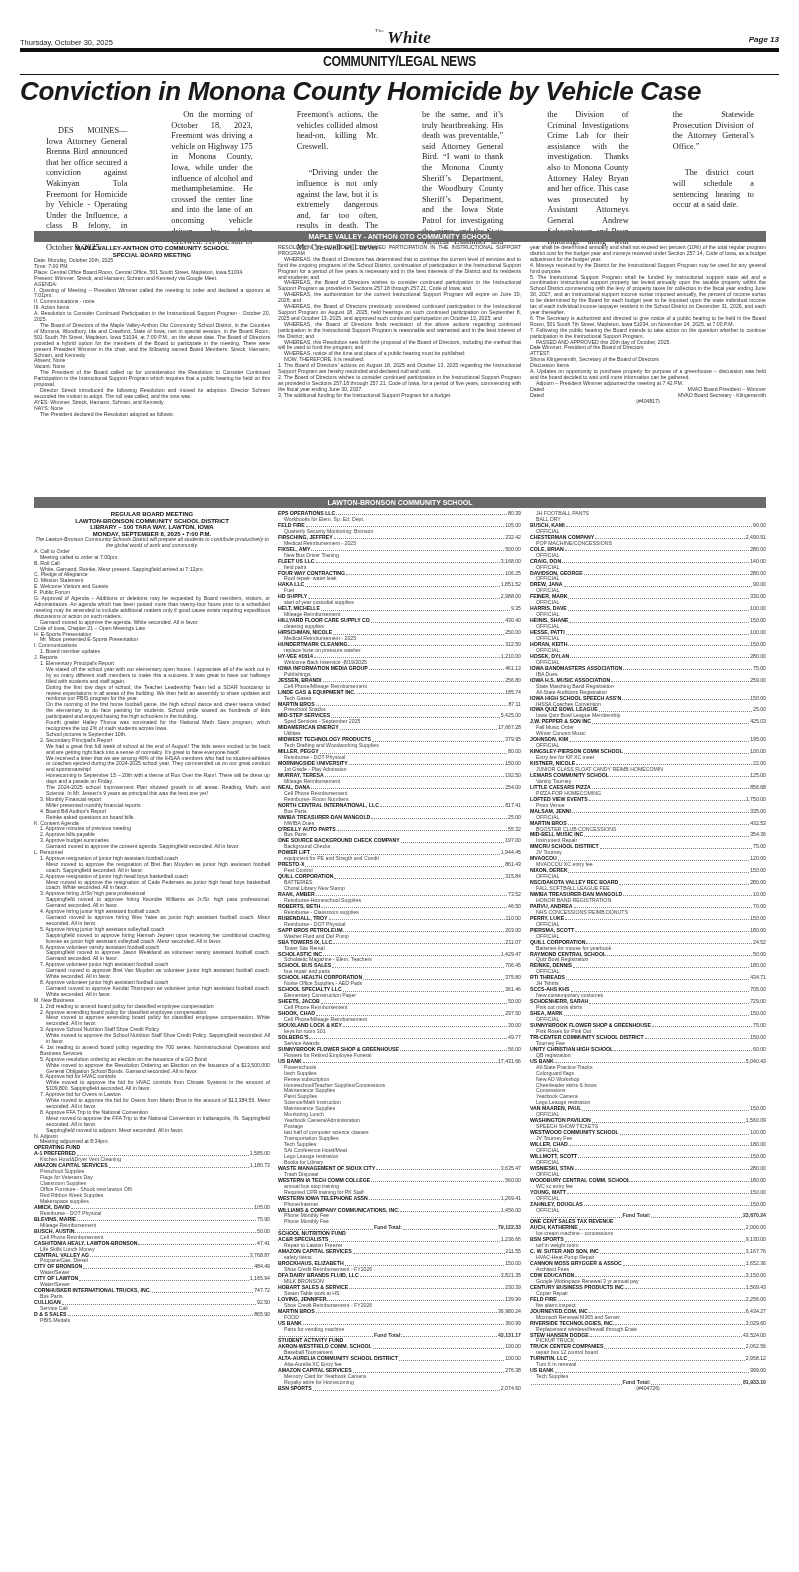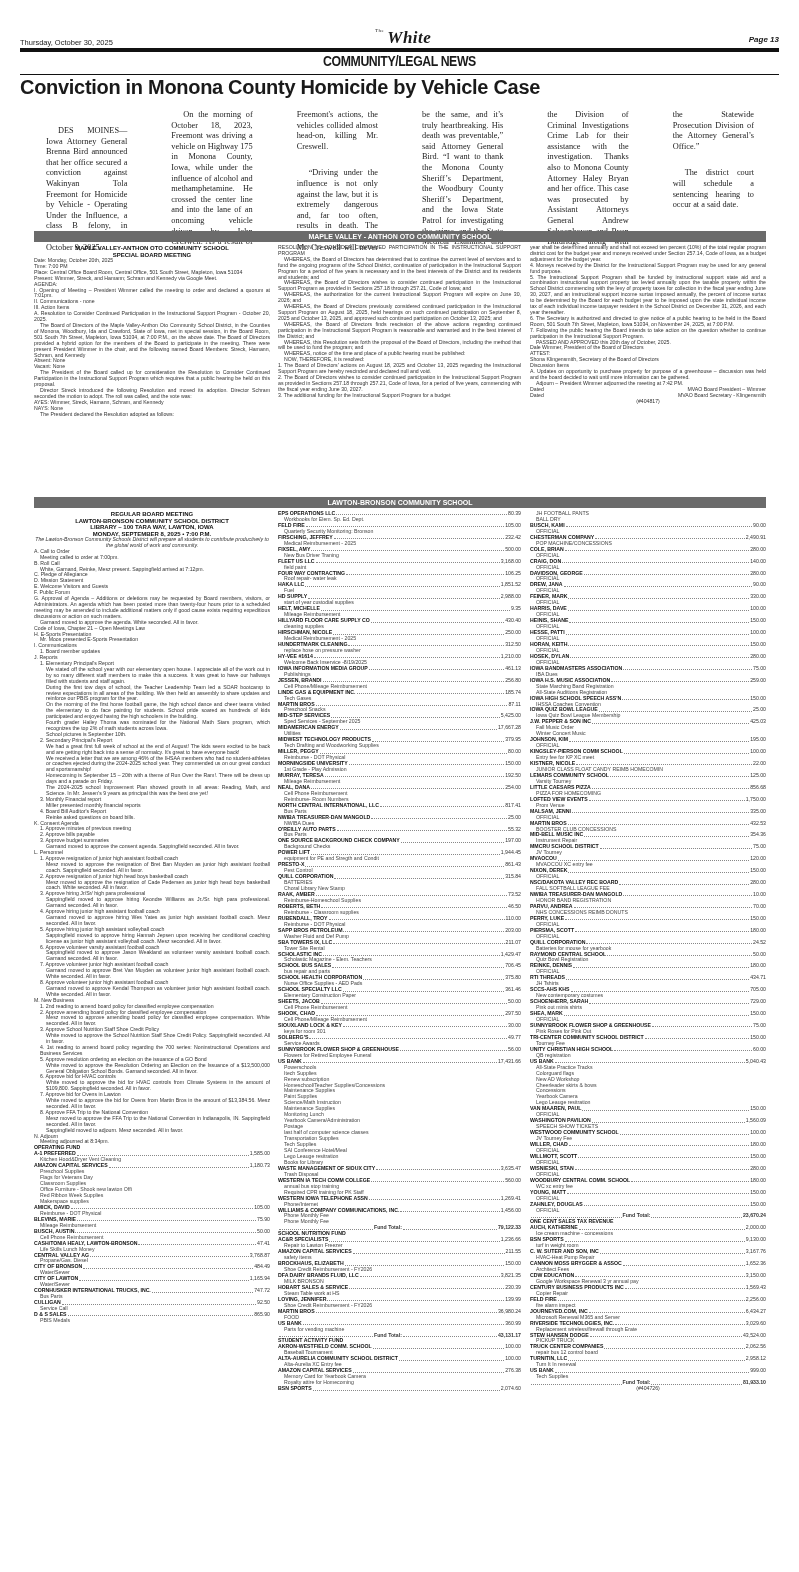--- a/index.html
+++ b/index.html
@@ -5,21 +5,21 @@
   html,body{margin:0;padding:0;background:#fff;}
   body{width:799px;height:1572px;overflow:hidden;position:relative;color:#1a1a1a;font-family:"Liberation Sans",sans-serif;}
   .abs{position:absolute;}
   .hdr-date{left:20px;top:38px;font-size:7.5px;color:#222;text-align:right;}
   .hdr-page{right:20px;top:35px;font-size:8px;font-weight:bold;font-style:italic;}
   .hdr-logo{left:375px;top:28px;font-family:"Liberation Serif",serif;font-style:italic;font-weight:bold;font-size:17px;letter-spacing:0.5px;}
   .hdr-logo small{font-size:5px;font-style:normal;font-weight:normal;vertical-align:top;margin-right:3px;}
   .rule-thick{left:20px;right:20px;top:48px;height:4px;background:#111;}
   .sec-title{left:0;right:0;top:52px;text-align:center;font-family:"Liberation Sans",sans-serif;font-weight:bold;font-size:15px;letter-spacing:-0.5px;transform:scaleX(0.82);}
   .rule-thin{left:20px;right:20px;top:74px;height:1px;background:#111;}
-  .headline{left:20px;right:20px;top:76px;font-weight:bold;font-size:20px;letter-spacing:-0.3px;white-space:nowrap;}
+  .headline{left:20px;right:20px;top:76px;font-weight:bold;font-size:26px;letter-spacing:-0.3px;white-space:nowrap;font-style:italic;}
   .story{left:30px;top:110px;width:740px;column-count:6;column-gap:12px;font-family:"Liberation Serif",serif;font-size:8.3px;line-height:10.6px;text-align:justify;color:#222;}
   .story p{margin:16px;text-indent:12px;}
   .band{height:11px;background:#6b6b6b;color:#fff;font-size:7px;font-weight:bold;text-align:center;line-height:11px;}
   .legal{font-size:5.2px;line-height:5.9px;color:#333;text-align:justify;}
   .legal p{margin:0;}
   .legal .ind{text-indent:6px;}
   .legal .c{text-align:center;font-weight:bold;font-size:6px;line-height:6.5px;color:#111;}
   .legal .it{text-align:center;font-style:italic;}
   .legal .l1{padding-left:6px;}
   .legal .l2{padding-left:12px;}

